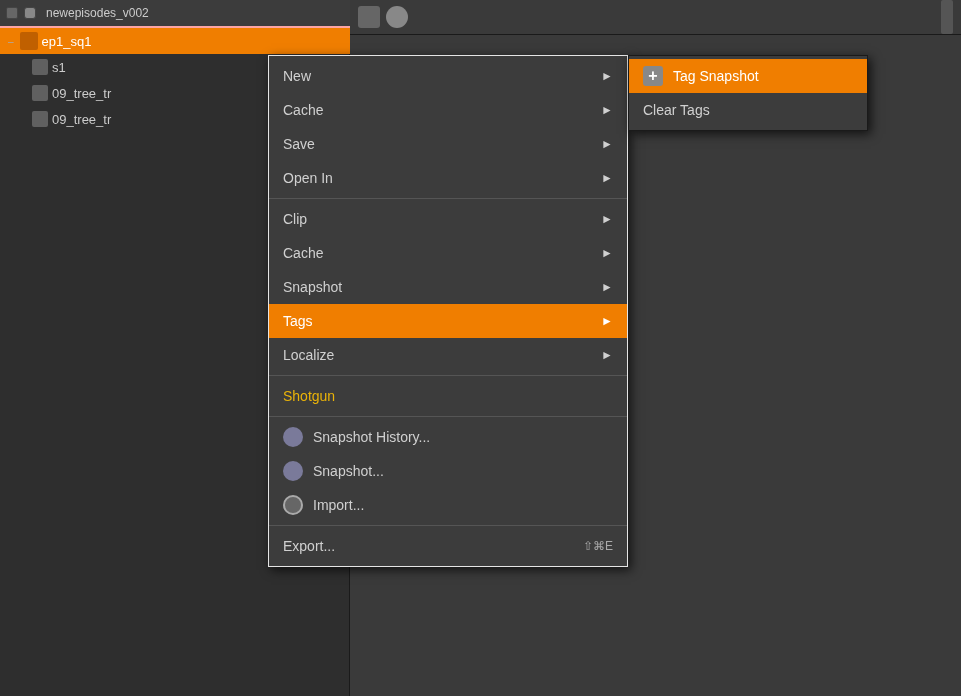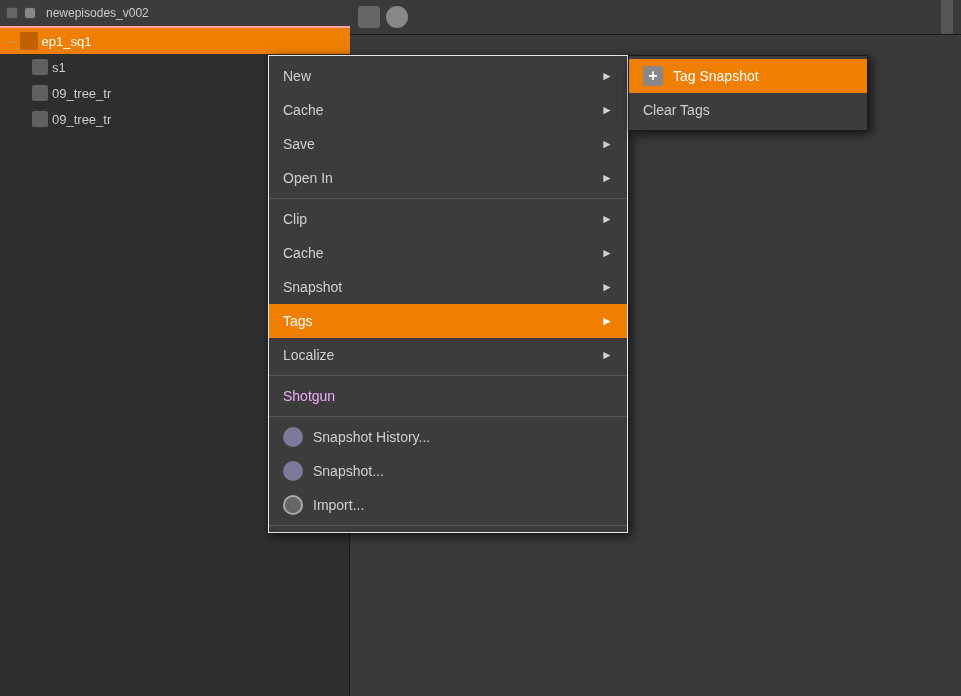--- a/index.html
+++ b/index.html
@@ -124,21 +124,21 @@
       cursor: pointer;
       color: #d0d0d0;
       font-size: 14px;
       justify-content: space-between;
     }
     .menu-item.active {
       background: #f07e00;
       color: #fff;
     }
     .menu-item.disabled {
-      color: #f0abfc;
+      color: #eab308;
       cursor: default;
     }
     .menu-item .arrow {
       font-size: 12px;
       color: inherit;
     }
     .menu-item .label-left {
       display: flex;
       align-items: center;
       gap: 10px;
@@ -337,20 +337,26 @@
 
   <div class="menu-item">
     <span class="label-left">
       <div class="menu-item-icon publish" style="width:20px;height:20px;border-radius:50%;background:#666;border:2px solid #aaa;"></div>
       <span>Import...</span>
     </span>
   </div>
 
   <div class="menu-separator"></div>
 
+  <div class="menu-item">
+    <span class="label-left">
+      <span>Export...</span>
+    </span>
+    <span class="shortcut">⇧⌘E</span>
+  </div>
 
 </div>
 
 <div class="submenu">
 
   <div class="menu-item active" style="gap:10px;">
     <div class="plus-icon" style="background:#888;width:20px;height:20px;border-radius:3px;display:flex;align-items:center;justify-content:center;font-size:16px;color:#fff;">+</div>
     <span>Tag Snapshot</span>
   </div>
 

